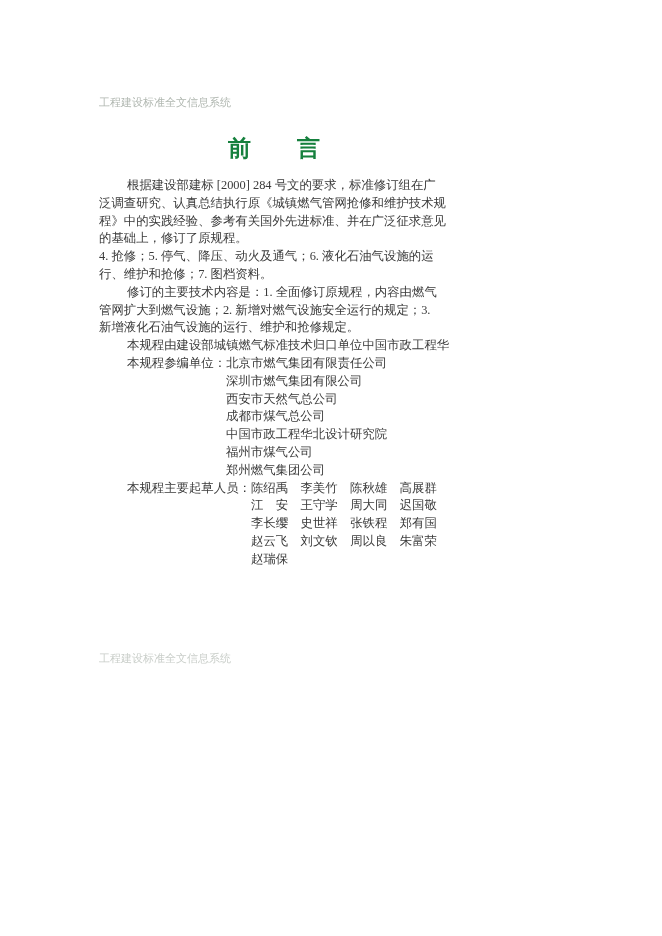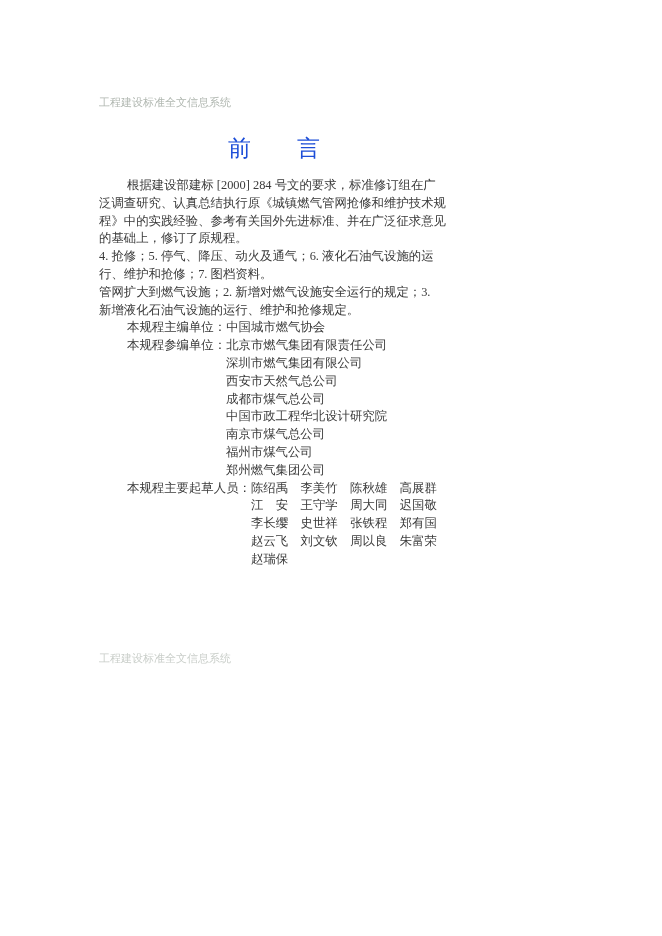--- a/index.html
+++ b/index.html
@@ -24,22 +24,22 @@
     user-select: none;
   }
   .watermark.top    { top: 95px;  color: #b0b7b0; }
   .watermark.bottom { top: 651px; color: #c9cec9; }
   .doc-title {
     position: absolute;
     left: 228px;
     top: 133px;
     margin: 0;
     font-size: 23px;
-    font-weight: normal;
-    color: #1d4ed8;
+    font-weight: bold;
+    color: #15803d;
     white-space: pre;
     letter-spacing: 0;
   }
   .textblock {
     position: absolute;
     left: 99px;
     top: 177px;
     width: 372px;
     font-size: 12.4px;
     line-height: 17.8px;
@@ -66,32 +66,32 @@
   <div class="textblock">
 
     <p class="line first">根据建设部建标 [2000] 284 号文的要求，标准修订组在广</p>
     <p class="line">泛调查研究、认真总结执行原《城镇燃气管网抢修和维护技术规</p>
     <p class="line">程》中的实践经验、参考有关国外先进标准、并在广泛征求意见</p>
     <p class="line">的基础上，修订了原规程。</p>
 
     <p class="line">4. 抢修；5. 停气、降压、动火及通气；6. 液化石油气设施的运</p>
     <p class="line">行、维护和抢修；7. 图档资料。</p>
 
+    <p class="line first">修订的主要技术内容是：1. 全面修订原规程，内容由燃气</p>
     <p class="line">管网扩大到燃气设施；2. 新增对燃气设施安全运行的规定；3.</p>
     <p class="line">新增液化石油气设施的运行、维护和抢修规定。</p>
 
+    <p class="line first">本规程由建设部城镇燃气标准技术归口单位中国市政工程华</p>
 
-    <p class="line first"><span>本规程主编单位：</span><span>中国城市燃气协会</span></p>
 
     <p class="line first"><span>本规程参编单位：</span><span>北京市燃气集团有限责任公司</span></p>
     <p class="line cont-unit">深圳市燃气集团有限公司</p>
     <p class="line cont-unit">西安市天然气总公司</p>
     <p class="line cont-unit">成都市煤气总公司</p>
     <p class="line cont-unit">中国市政工程华北设计研究院</p>
-    <p class="line cont-unit">南京市煤气总公司</p>
     <p class="line cont-unit">福州市煤气公司</p>
     <p class="line cont-unit">郑州燃气集团公司</p>
 
     <p class="line first"><span>本规程主要起草人员：</span><span>陈绍禹　李美竹　陈秋雄　高展群</span></p>
     <p class="line cont-name">江　安　王守学　周大同　迟国敬</p>
     <p class="line cont-name">李长缨　史世祥　张铁程　郑有国</p>
     <p class="line cont-name">赵云飞　刘文钦　周以良　朱富荣</p>
     <p class="line cont-name">赵瑞保</p>
 
   </div>

